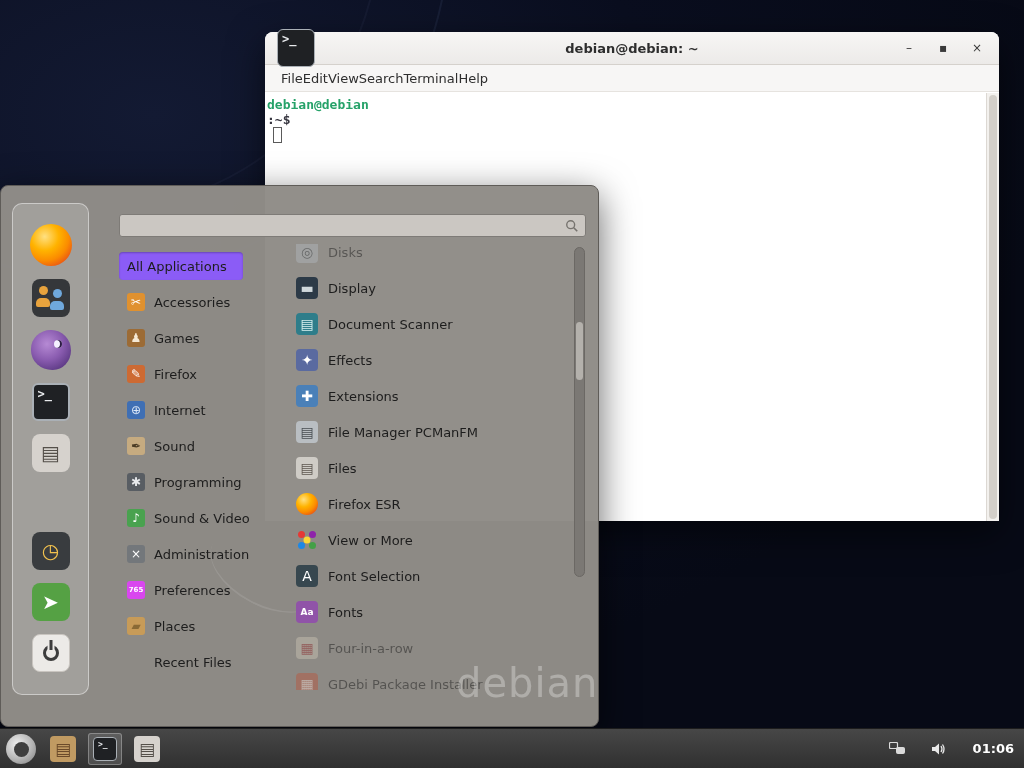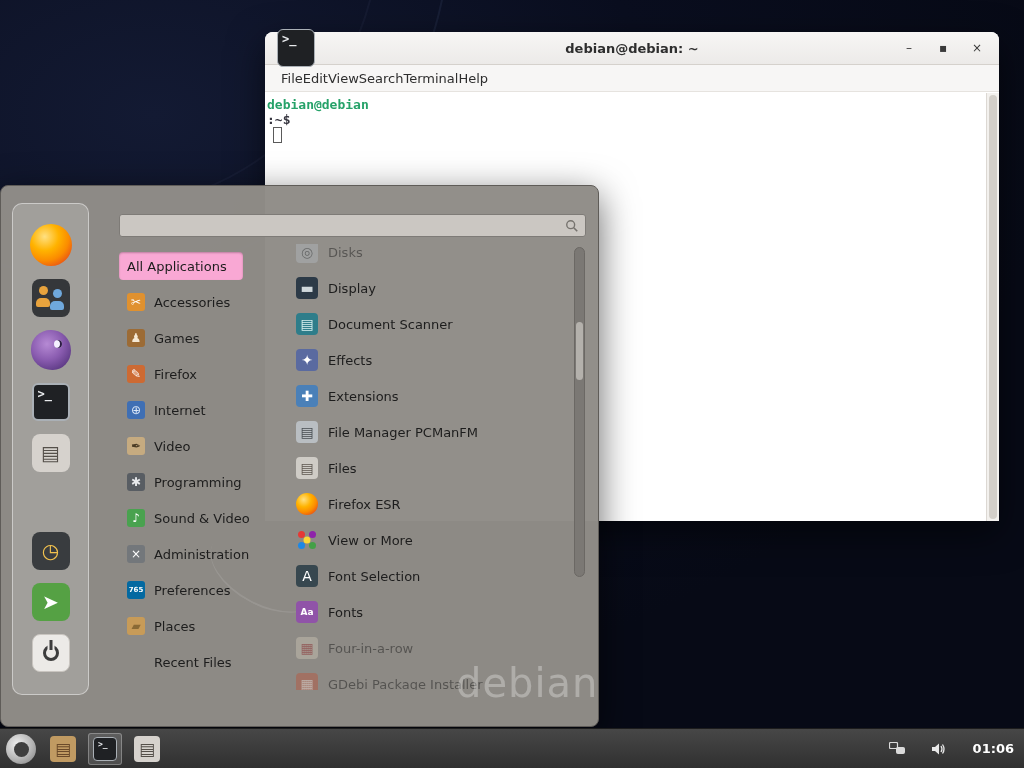--- a/index.html
+++ b/index.html
@@ -77,21 +77,21 @@
   .search { position:absolute; left:118px; top:28px; width:467px; height:23px;
     background:#cbc7c2; border:1px solid #7e7b77; border-radius:3px;
     display:flex; align-items:center; padding:0 6px; }
   .search-input { flex:1; background:transparent; border:none; outline:none; font-size:13px; color:#222;
     font-family:"DejaVu Sans",sans-serif; }
   .mag { display:flex; opacity:.75; }
 
   .categories { position:absolute; left:118px; top:62px; width:158px; }
   .cat-row { height:36px; display:flex; align-items:center; gap:9px; padding:0 10px 0 8px; cursor:pointer; white-space:nowrap; }
   .cat-row.selected { height:28px; margin:4px 0; width:fit-content; padding-right:16px;
-    background:#f9a8d4; border-radius:4px; box-shadow:inset 0 1px 2px rgba(0,0,0,.25); }
+    background:#8b5cf6; border-radius:4px; box-shadow:inset 0 1px 2px rgba(0,0,0,.25); }
   .cat-icon { width:18px; height:18px; border-radius:3px; display:flex; align-items:center; justify-content:center;
     font-size:12px; flex:none; }
   .cat-icon.spacer { visibility:hidden; }
 
   .apps { position:absolute; left:285px; top:58px; width:286px; height:446px; overflow:hidden; }
   .apps-inner { transform:translateY(-10px); }
   .app-row { height:36px; display:flex; align-items:center; gap:10px; padding-left:10px; cursor:pointer; white-space:nowrap; }
   .app-row.dimmed { opacity:.5; }
   .app-icon { width:22px; height:22px; border-radius:4px; display:flex; align-items:center; justify-content:center;
     font-size:14px; flex:none; }
@@ -212,36 +212,36 @@
         <div class="cat-row">
     <span class="cat-icon" style="background: rgb(205, 106, 51); color: rgb(255, 255, 255);">✎</span>
     <span class="cat-label">Firefox</span>
   </div>
         <div class="cat-row">
     <span class="cat-icon" style="background: rgb(63, 111, 180); color: rgb(220, 232, 248);">⊕</span>
     <span class="cat-label">Internet</span>
   </div>
         <div class="cat-row">
     <span class="cat-icon" style="background: rgb(198, 171, 128); color: rgb(74, 59, 36);">✒</span>
-    <span class="cat-label">Video</span>
+    <span class="cat-label">Sound</span>
   </div>
         <div class="cat-row">
     <span class="cat-icon" style="background: rgb(88, 93, 99); color: rgb(232, 234, 237);">✱</span>
     <span class="cat-label">Programming</span>
   </div>
         <div class="cat-row">
     <span class="cat-icon" style="background: rgb(73, 162, 79); color: rgb(255, 255, 255);">♪</span>
     <span class="cat-label">Sound &amp; Video</span>
   </div>
         <div class="cat-row">
     <span class="cat-icon" style="background: rgb(115, 119, 123); color: rgb(255, 255, 255);">×</span>
     <span class="cat-label">Administration</span>
   </div>
         <div class="cat-row">
-    <span class="cat-icon tiny-glyph" style="background: #0369a1; color: rgb(255, 255, 255);">765</span>
+    <span class="cat-icon tiny-glyph" style="background: #d946ef; color: rgb(255, 255, 255);">765</span>
     <span class="cat-label">Preferences</span>
   </div>
         <div class="cat-row">
     <span class="cat-icon" style="background: rgb(199, 155, 88); color: rgb(138, 106, 53);">▰</span>
     <span class="cat-label">Places</span>
   </div>
         <div class="cat-row">
     <span class="cat-icon spacer"></span>
     <span class="cat-label">Recent Files</span>
   </div>

